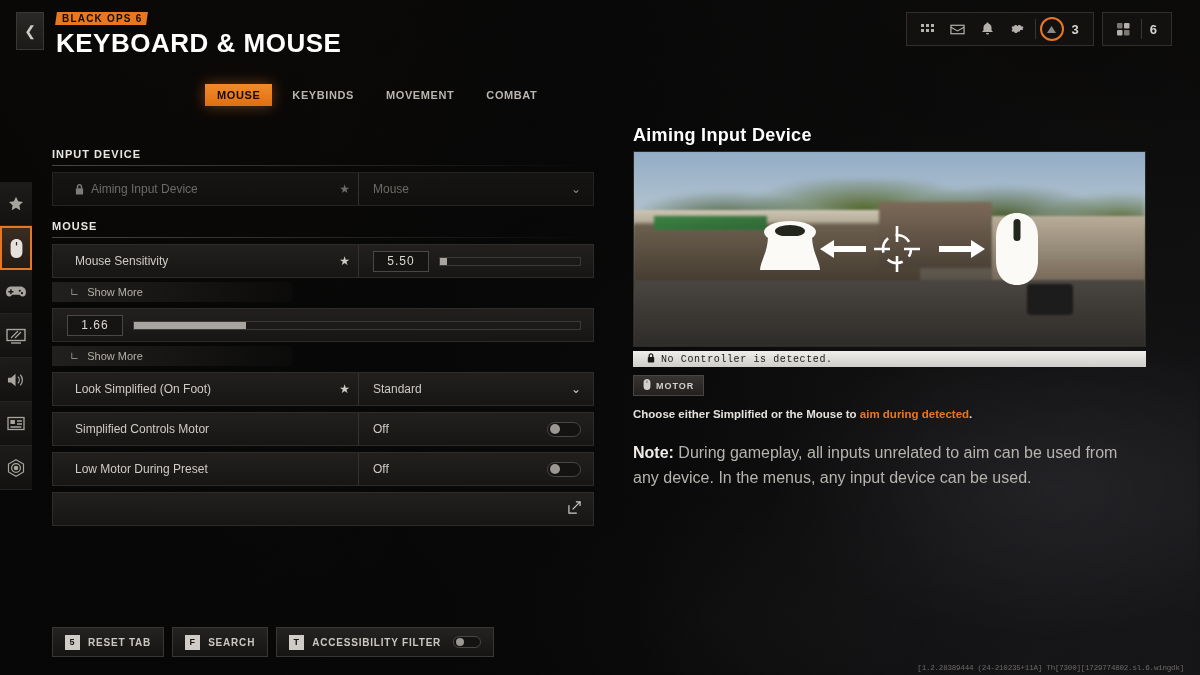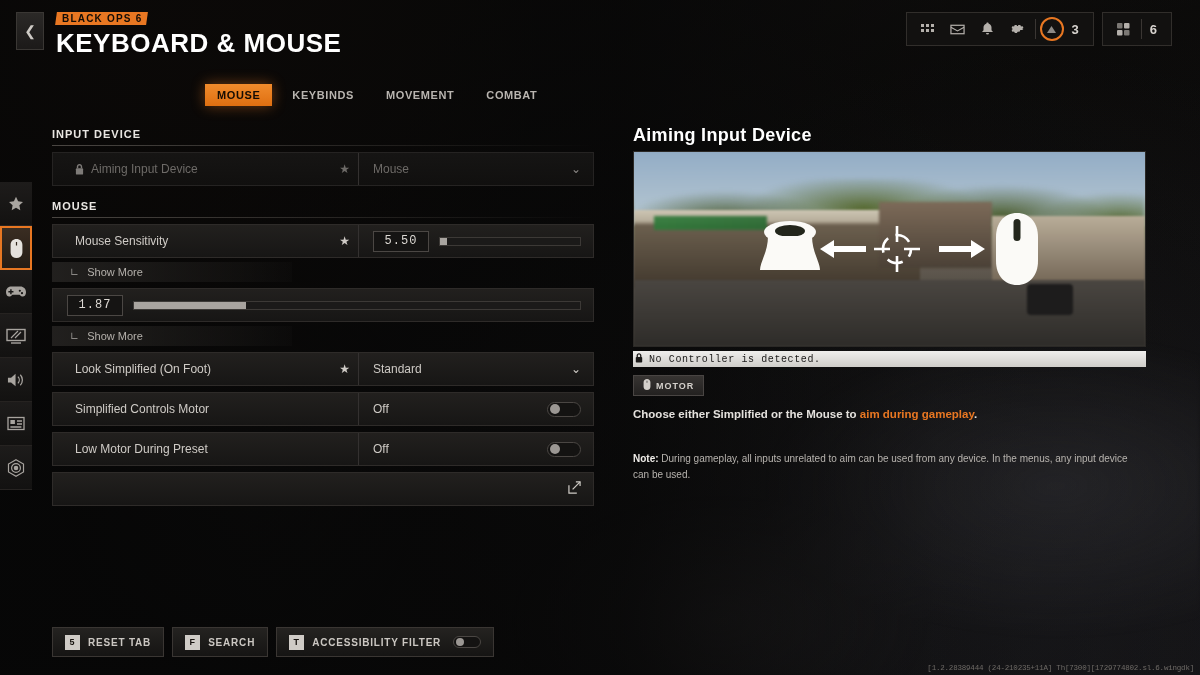--- a/index.html
+++ b/index.html
@@ -98,21 +98,21 @@
     border-bottom: 1px solid #262321;
     color: #a8a49f;
   }
   .rail-item.active {
     border: 2px solid #e87722;
     background: linear-gradient(180deg, #3a2d22, #241c15);
     color: #efece8;
   }
 
   
-  .settings { position: absolute; left: 52px; top: 128px; width: 542px; }
+  .settings { position: absolute; left: 52px; top: 148px; width: 542px; }
   .section-label {
     font-size: 11px; font-weight: 700; letter-spacing: 1px;
     color: #e9e6e2; text-transform: uppercase; margin-bottom: 5px;
   }
   .section-rule { height: 1px; background: linear-gradient(to right,#4a4642,rgba(74,70,66,0)); margin-bottom: 6px; }
   .row {
     display: flex; align-items: stretch; height: 34px; margin-bottom: 6px;
     background: linear-gradient(180deg, rgba(36,34,32,0.92), rgba(24,23,22,0.92));
     border: 1px solid #2e2b29;
   }
@@ -127,21 +127,21 @@
   .row.disabled .star { color: #6d6a67; }
   .lock { color: #7e7b78; font-size: 11px; display: inline-flex; }
   .row-right { flex: 1; display: flex; align-items: center; padding: 0 12px 0 14px; gap: 10px; }
   .val-text { font-size: 12px; color: #cdc9c4; }
   .row.disabled .val-text { color: #6d6a67; }
   .chev { margin-left: auto; color: #cfcbc6; font-size: 12px; }
   .row.disabled .chev { color: #8a8784; }
   .numbox {
     width: 56px; height: 21px; border: 1px solid #4b4744;
     background: #151413; color: #dcd8d3; font-size: 12px;
-    font-family: Liberation Mono, monospace;
+    font-family: Liberation Sans, sans-serif;
     display: flex; align-items: center; justify-content: center; letter-spacing: 1px;
   }
   .slider { flex: 1; height: 9px; background: #1b1a19; border: 1px solid #3c3936; position: relative; }
   .slider > i { position: absolute; left: 0; top: 0; bottom: 0; background: #a8a49f; display: block; }
   .toggle {
     margin-left: auto; width: 34px; height: 15px; border-radius: 8px;
     background: #141312; border: 1px solid #4a4643; position: relative;
   }
   .toggle > i { position: absolute; left: 2px; top: 1.5px; width: 10px; height: 10px; border-radius: 50%; background: #9b9793; }
   .sub-row {
@@ -184,35 +184,35 @@
          background:#1d1c1c; border-radius:4px; filter: blur(1.2px); }
   .ovl { position: absolute; top: 50%; transform: translateY(-50%); }
   .stick-icon { left: 120px; }
   .mouse-icon { left: 360px; }
   .arrow-l { left: 186px; }
   .arrow-r { left: 305px; }
   .cross { left: 240px; }
 
   .banner {
     margin-top: 4px; height: 16px; display: flex; align-items: center; gap: 6px;
-    padding: 0 2px;
+    padding: 0 14px;
     background: linear-gradient(180deg,#efeeec,#cfcdc9);
     color: #1a1918; font-size: 10px;
     font-family: "Liberation Mono", monospace; letter-spacing: 0.6px;
   }
   .badge {
     margin-top: 8px; display: inline-flex; align-items: center; gap: 5px;
     background: linear-gradient(180deg,#373432,#232120);
     border: 1px solid #494543;
     padding: 3px 9px; font-size: 9px; letter-spacing: 1px; color: #d4d0cb;
     font-weight: 700;
   }
   .desc { margin-top: 10px; font-size: 11.5px; color: #e4e1dd; font-weight: 700; line-height: 1.5; }
   .desc .accent { color: #e87722; }
-  .note { margin-top: 28px; font-size: 10px; color: #b7b3ae; line-height: 1.55; width: 508px; }
+  .note { margin-top: 18px; font-size: 16px; color: #b7b3ae; line-height: 1.55; width: 508px; }
   .note b { color: #efece8; }
 
   
   .bottom { position: absolute; left: 52px; bottom: 18px; display: flex; gap: 8px; }
   .btn {
     display: flex; align-items: center; gap: 8px; height: 30px; padding: 0 12px;
     background: linear-gradient(180deg, rgba(38,36,34,0.95), rgba(22,21,20,0.95));
     border: 1px solid #3a3633;
     font-size: 10px; font-weight: 700; letter-spacing: 0.8px; color: #cbc7c2;
     text-transform: uppercase;
@@ -221,21 +221,21 @@
     width: 15px; height: 15px; background: #cfcbc6; color: #15110d;
     font-size: 9px; font-weight: 700; display: flex; align-items: center; justify-content: center;
   }
   .mini-toggle {
     width: 28px; height: 12px; border-radius: 6px; background: #141312;
     border: 1px solid #4a4643; position: relative; margin-left: 4px;
   }
   .mini-toggle > i { position:absolute; left:2px; top:1px; width:8px; height:8px; border-radius:50%; background:#9b9793; }
 
   .buildstr {
-    position: absolute; right: 6px; bottom: 3px;
+    position: absolute; right: 16px; bottom: 3px;
     font-size: 7.5px; color: #6e6a66; font-family: "Liberation Mono", monospace;
     letter-spacing: -0.2px;
   }
 </style>
 </head>
 <body>
 
 <div id="app">
   <div class="bg-blur"></div>
   <div class="dim-overlay"></div>
@@ -393,21 +393,21 @@
           </span>
       </div>
     </div>
     <div class="sub-row">
       <span class="branch">∟</span>
       <span class="sub-label">Show More</span>
     </div>
 
     <div class="row">
       <div class="row-right">
-        <span class="numbox">1.87</span>
+        <span class="numbox">1.66</span>
         <span class="slider">
             <i style="width:25%"></i>
           </span>
       </div>
     </div>
     <div class="sub-row">
       <span class="branch">∟</span>
       <span class="sub-label">Show More</span>
     </div>
 
@@ -505,21 +505,21 @@
     <div class="badge">
       <span>
         <svg width="8" height="11" viewBox="0 0 13 19" fill="currentColor">
             <path d="M6.5 0C3 0 .6 2.4.6 5.8v7.4C.6 16.6 3 19 6.5 19s5.9-2.4 5.9-5.8V5.8C12.4 2.4 10 0 6.5 0zm.6 6.6H5.9V3.1h1.2z"></path>
           </svg>
       </span>
       <span>MOTOR</span>
     </div>
 
     <div class="desc">
-      <span>Choose either Simplified or the Mouse to </span><span class="accent">aim during gameplay</span><span>.</span>
+      <span>Choose either Simplified or the Mouse to </span><span class="accent">aim during detected</span><span>.</span>
     </div>
 
     <div class="note">
       <b>Note:</b><span> During gameplay, all inputs unrelated to aim can be used from any device. In the menus, any input device can be used.</span>
     </div>
   </div>
 
   <div class="bottom">
     <div class="btn">
       <span class="key">5</span>

